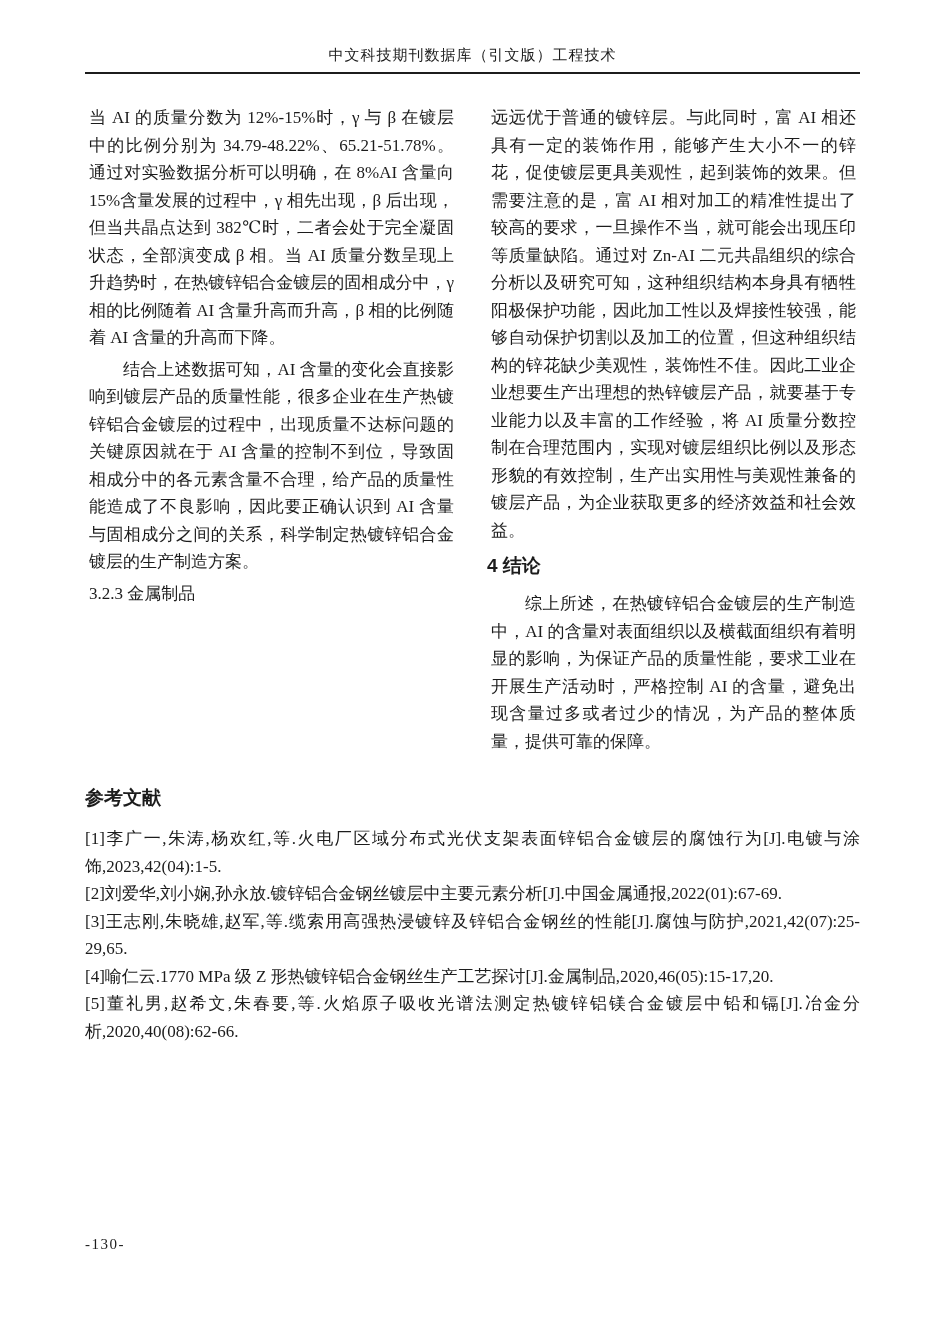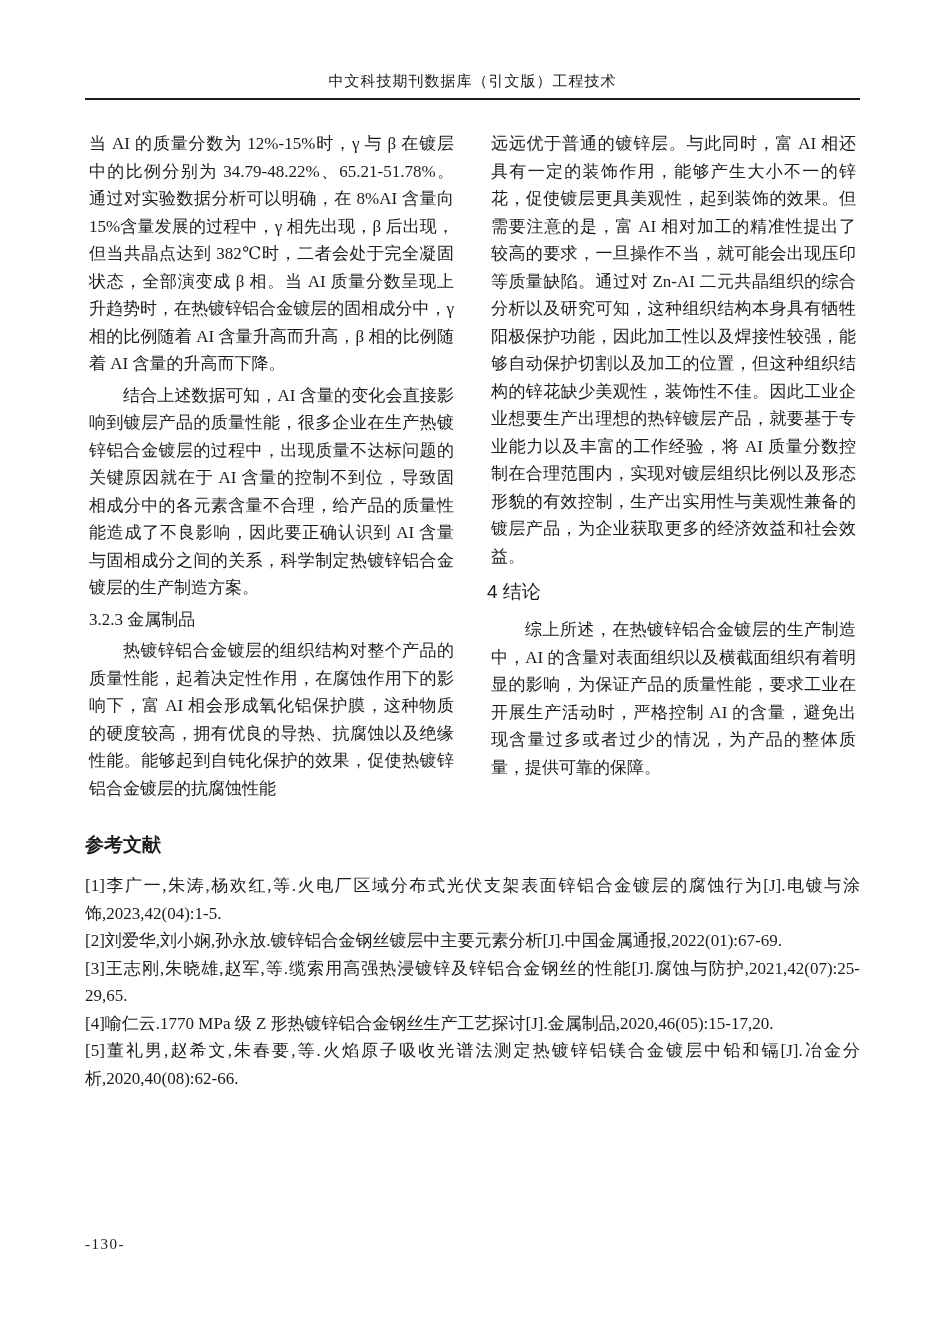--- a/index.html
+++ b/index.html
@@ -7,21 +7,21 @@
     position: relative;
     width: 945px;
     height: 1336px;
     margin: 0 auto;
     background: #ffffff;
     font-family: "Liberation Serif", "DejaVu Serif", serif;
     color: #1c1c1c;
     overflow: hidden;
   }
   .page-header {
-    padding-top: 72px;
+    padding-top: 46px;
     text-align: center;
     font-size: 15px;
     letter-spacing: 1px;
   }
   .header-rule {
     width: 775px;
     margin: 7px 0 0 85px;
     border: none;
     border-top: 2px solid #1c1c1c;
     height: 0;
@@ -40,21 +40,21 @@
   .col p { margin: 4px; }
   .indent { text-indent: 2em; }
   .subsection-heading {
     font-size: 17px;
     line-height: 27.5px;
     font-weight: normal;
     margin: 0;
   }
   .section-heading {
     font-family: "Liberation Sans", "DejaVu Sans", sans-serif;
-    font-weight: normal;
+    font-weight: bold;
     font-size: 19px;
     line-height: 24px;
     margin: 10px 0 12px 0;
   }
   .references {
     margin: 26px 85px 0 85px;
   }
   .references-title {
     text-align: left;
     font-family: "Liberation Sans", "DejaVu Sans", sans-serif;
@@ -85,21 +85,20 @@
     <span>中文科技期刊数据库（引文版）工程技术</span>
   </div>
   <div class="header-rule"></div>
 
   <div class="content">
 
     <div class="col">
       <p>当 AI 的质量分数为 12%-15%时，γ 与 β 在镀层中的比例分别为 34.79-48.22%、65.21-51.78%。通过对实验数据分析可以明确，在 8%AI 含量向 15%含量发展的过程中，γ 相先出现，β 后出现，但当共晶点达到 382℃时，二者会处于完全凝固状态，全部演变成 β 相。当 AI 质量分数呈现上升趋势时，在热镀锌铝合金镀层的固相成分中，γ 相的比例随着 AI 含量升高而升高，β 相的比例随着 AI 含量的升高而下降。</p>
       <p class="indent">结合上述数据可知，AI 含量的变化会直接影响到镀层产品的质量性能，很多企业在生产热镀锌铝合金镀层的过程中，出现质量不达标问题的关键原因就在于 AI 含量的控制不到位，导致固相成分中的各元素含量不合理，给产品的质量性能造成了不良影响，因此要正确认识到 AI 含量与固相成分之间的关系，科学制定热镀锌铝合金镀层的生产制造方案。</p>
       <p class="subsection-heading">3.2.3 金属制品</p>
-      <p class="indent">热镀锌铝合金镀层的组织结构对整个产品的质量性能，起着决定性作用，在腐蚀作用下的影响下，富 AI 相会形成氧化铝保护膜，这种物质的硬度较高，拥有优良的导热、抗腐蚀以及绝缘性能。能够起到自钝化保护的效果，促使热镀锌铝合金镀层的抗腐蚀性能</p>
     </div>
 
     <div class="col">
       <p>远远优于普通的镀锌层。与此同时，富 AI 相还具有一定的装饰作用，能够产生大小不一的锌花，促使镀层更具美观性，起到装饰的效果。但需要注意的是，富 AI 相对加工的精准性提出了较高的要求，一旦操作不当，就可能会出现压印等质量缺陷。通过对 Zn-AI 二元共晶组织的综合分析以及研究可知，这种组织结构本身具有牺牲阳极保护功能，因此加工性以及焊接性较强，能够自动保护切割以及加工的位置，但这种组织结构的锌花缺少美观性，装饰性不佳。因此工业企业想要生产出理想的热锌镀层产品，就要基于专业能力以及丰富的工作经验，将 AI 质量分数控制在合理范围内，实现对镀层组织比例以及形态形貌的有效控制，生产出实用性与美观性兼备的镀层产品，为企业获取更多的经济效益和社会效益。</p>
       <h2 class="section-heading">4 结论</h2>
       <p class="indent">综上所述，在热镀锌铝合金镀层的生产制造中，AI 的含量对表面组织以及横截面组织有着明显的影响，为保证产品的质量性能，要求工业在开展生产活动时，严格控制 AI 的含量，避免出现含量过多或者过少的情况，为产品的整体质量，提供可靠的保障。</p>
     </div>
 
   </div>
 

